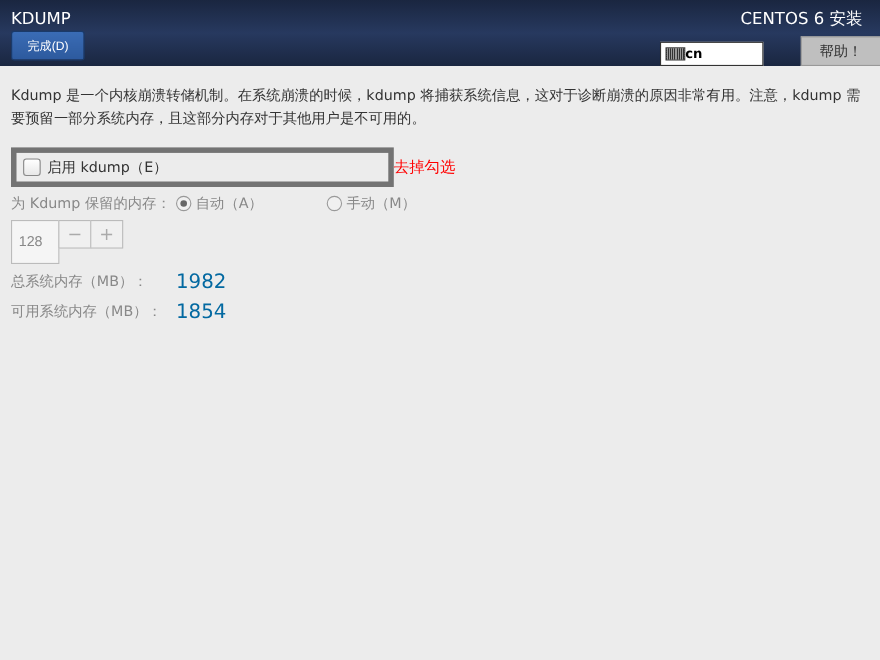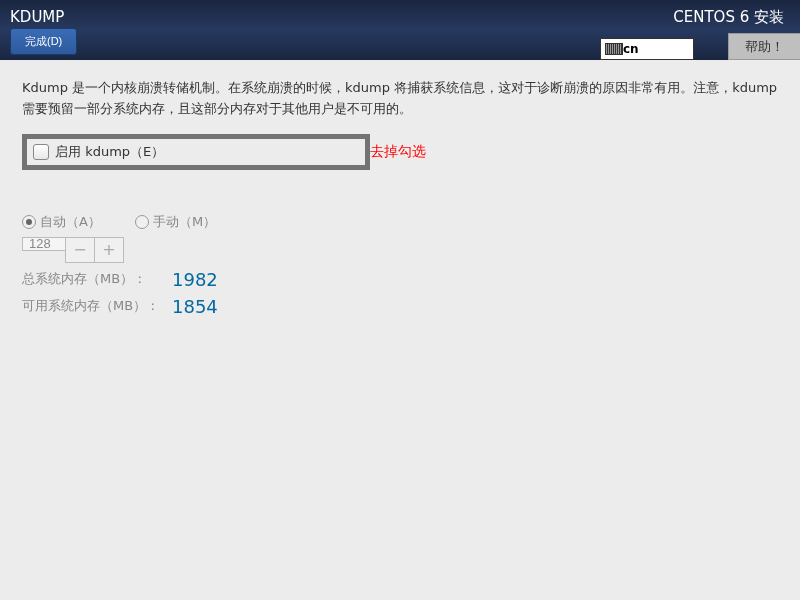--- a/index.html
+++ b/index.html
@@ -83,21 +83,21 @@
   border: 1px solid #999;
   border-right: none;
   color: #333;
   font-size: 13px;
   display: flex;
   align-items: center;
   justify-content: center;
   cursor: pointer;
 }
 .content {
-  padding: 18px 22px;
+  padding: 18px 10px;
   color: #333;
   font-size: 13px;
 }
 .desc {
   line-height: 1.6;
   margin-bottom: 14px;
 }
 .enable-box {
   border: 5px solid #737373;
   display: inline-flex;
@@ -133,22 +133,21 @@
   align-items: center;
   margin-bottom: 6px;
   color: #888;
 }
 .row-label {
   width: 150px;
   text-align: left;
 }
 .radio-group {
   display: flex;
-  gap: 34px;
-  margin-top: 37px;
+  gap: 58px;
 }
 .radio {
   display: flex;
   align-items: center;
   gap: 4px;
 }
 .radio-btn {
   width: 14px;
   height: 14px;
   border: 1px solid #999;
@@ -160,21 +159,21 @@
 }
 .radio-btn.selected::after {
   content: "";
   width: 6px;
   height: 6px;
   background: #666;
   border-radius: 50%;
 }
 .mem-input {
   width: 44px;
-  height: 14px;
+  height: 40px;
   border: 1px solid #bbb;
   background: #f5f5f5;
   text-align: left;
   padding: 0 6px;
   color: #888;
   font-size: 13px;
 }
 .stepper-btn {
   width: 30px;
   height: 26px;
@@ -216,20 +215,21 @@
 
   <div class="enable-row">
     <div class="enable-box">
       <span class="checkbox"></span>
       <span class="enable-label">启用 kdump（E）</span>
     </div>
     <span class="annotation">去掉勾选</span>
   </div>
 
   <div class="row">
+    <span class="row-label">为 Kdump 保留的内存：</span>
     <div class="radio-group">
       <label class="radio">
         <span class="radio-btn selected"></span>
         <span>自动（A）</span>
       </label>
       <label class="radio">
         <span class="radio-btn"></span>
         <span>手动（M）</span>
       </label>
     </div>

